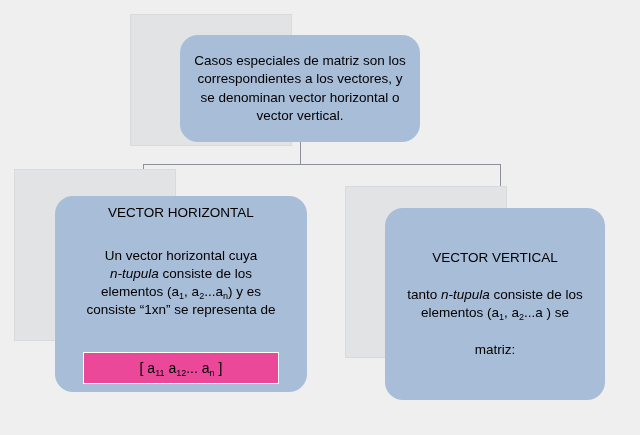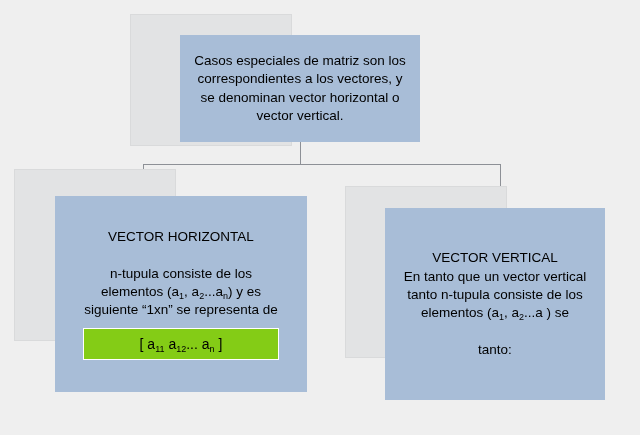--- a/index.html
+++ b/index.html
@@ -27,41 +27,42 @@
     position: absolute;
     background: #a8bdd7;
     color: #000;
     box-sizing: border-box;
     display: flex;
     flex-direction: column;
     align-items: center;
     justify-content: center;
     text-align: center;
     padding: 10px 12px;
+    border-radius: 18px;
   }
   .node-title {
     font-size: 13.5px;
     line-height: 1.32;
     margin-bottom: 1px;
   }
   .node-text {
     font-size: 13.5px;
     line-height: 1.34;
   }
   .formula-box {
-    background: #84cc16;
+    background: #ec4899;
     border: 1px solid #ffffff;
     margin-top: 9px;
     padding: 7px 10px;
     font-size: 14px;
     text-align: center;
     width: 86%;
     box-sizing: border-box;
   }
-  .it { }
+  .it { font-style: italic; }
   sub {
     font-size: 9px;
     vertical-align: baseline;
     position: relative;
     bottom: -3px;
   }
   .connector {
     position: absolute;
     background: #8d9096;
   }
@@ -85,47 +86,47 @@
   <div class="node" style="left:180px; top:35px; width:240px; height:107px;">
     <div class="node-text">Casos especiales de matriz son los correspondientes a los vectores, y se denominan vector horizontal o vector vertical.</div>
   </div>
 
   <div class="connector v-line" style="left:300px; top:142px; height:22px;"></div>
   <div class="connector h-line" style="left:143px; top:164px; width:357px;"></div>
   <div class="connector v-line" style="left:143px; top:164px; height:22px;"></div>
   <div class="connector v-line" style="left:500px; top:164px; height:22px;"></div>
 
   <div class="shadow-box" style="left:14px; top:169px; width:160px; height:170px;"></div>
-  <div class="node" style="left:55px; top:196px; width:252px; height:196px;">
+  <div class="node" style="left:55px; top:196px; width:252px; height:196px;gap:24px;">
     <div class="node-title">VECTOR HORIZONTAL</div>
     <div class="node-text">
+      <span>Un vector horizontal cuya</span>
       <br>
       <span class="it">n-tupula</span>
       <span>consiste de los</span>
       <br>
       <span>elementos (a</span><sub>1</sub><span>, a</span><sub>2</sub><span>...a</span><sub>n</sub><span>) y es</span>
       <br>
-      <span>siguiente “1xn” se representa de</span>
+      <span>consiste “1xn” se representa de</span>
       <br>
     </div>
     <div class="formula-box">
       <span>[ a</span><sub>11</sub><span> a</span><sub>12</sub><span>... a</span><sub>n</sub><span> ]</span>
     </div>
   </div>
 
   <div class="shadow-box" style="left:345px; top:186px; width:160px; height:170px;"></div>
   <div class="node" style="left:385px; top:208px; width:220px; height:192px;">
     <div class="node-title">VECTOR VERTICAL</div>
     <div class="node-text">
-      <span>En tanto que un vector vertical</span>
       <br>
       <span>tanto</span>
       <span class="it">n-tupula</span>
       <span>consiste de los</span>
       <br>
       <span>elementos (a</span><sub>1</sub><span>, a</span><sub>2</sub><span>...a</span><span>  ) se</span>
       <br>
       <br>
-      <span>tanto:</span>
+      <span>matriz:</span>
     </div>
   </div>
 
 </div>
 
 </body></html>

